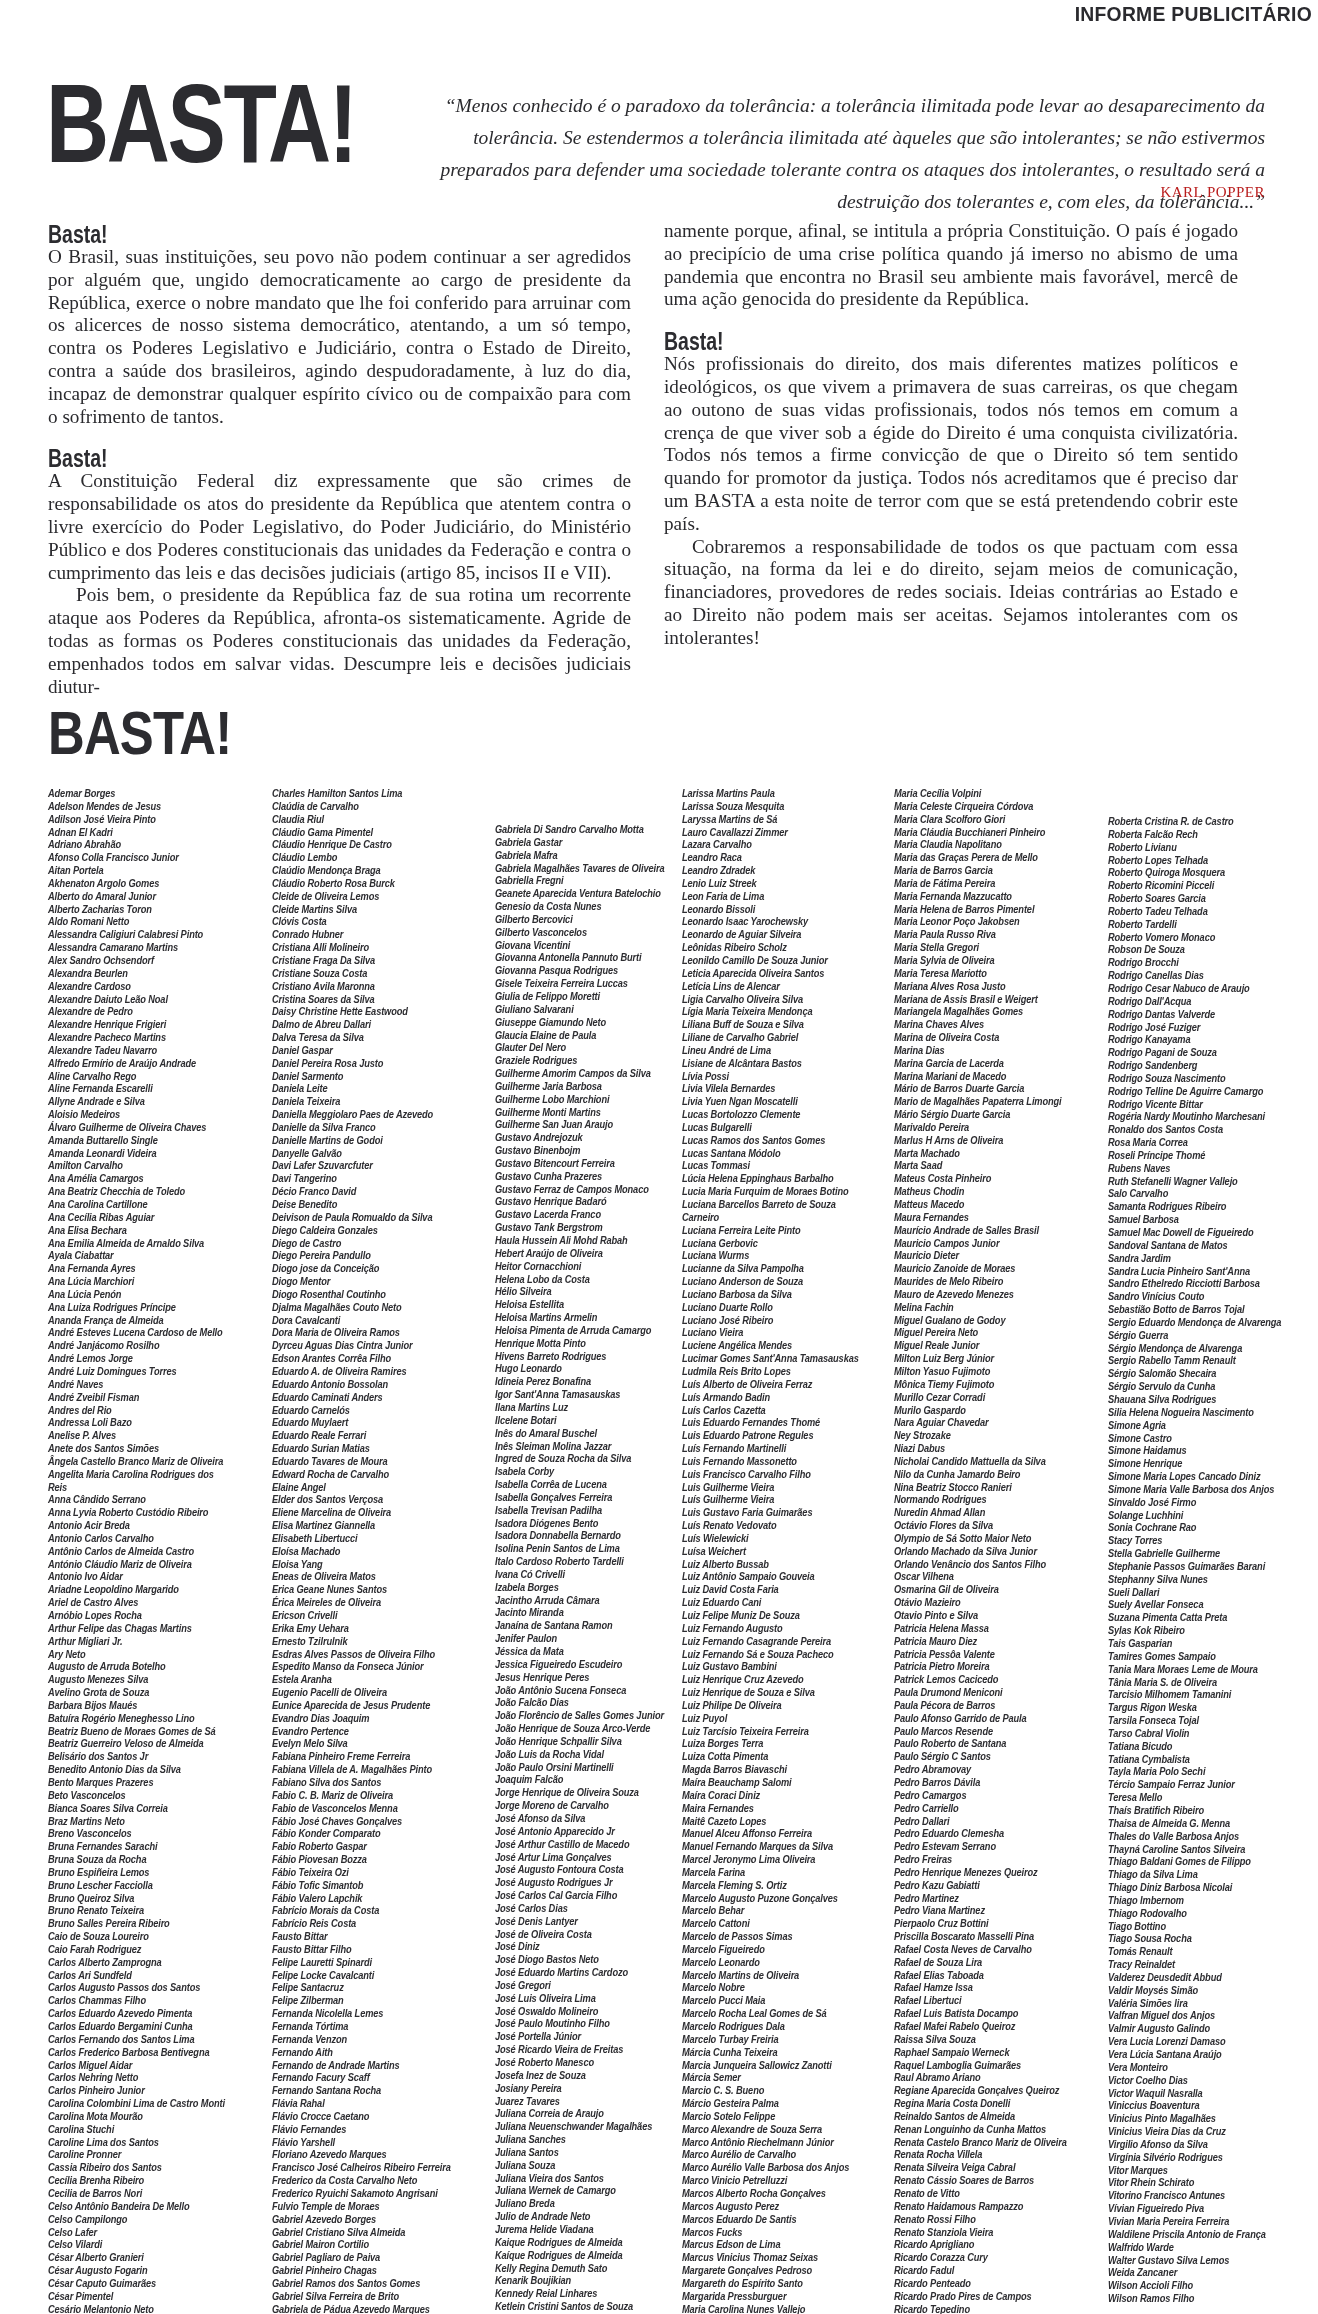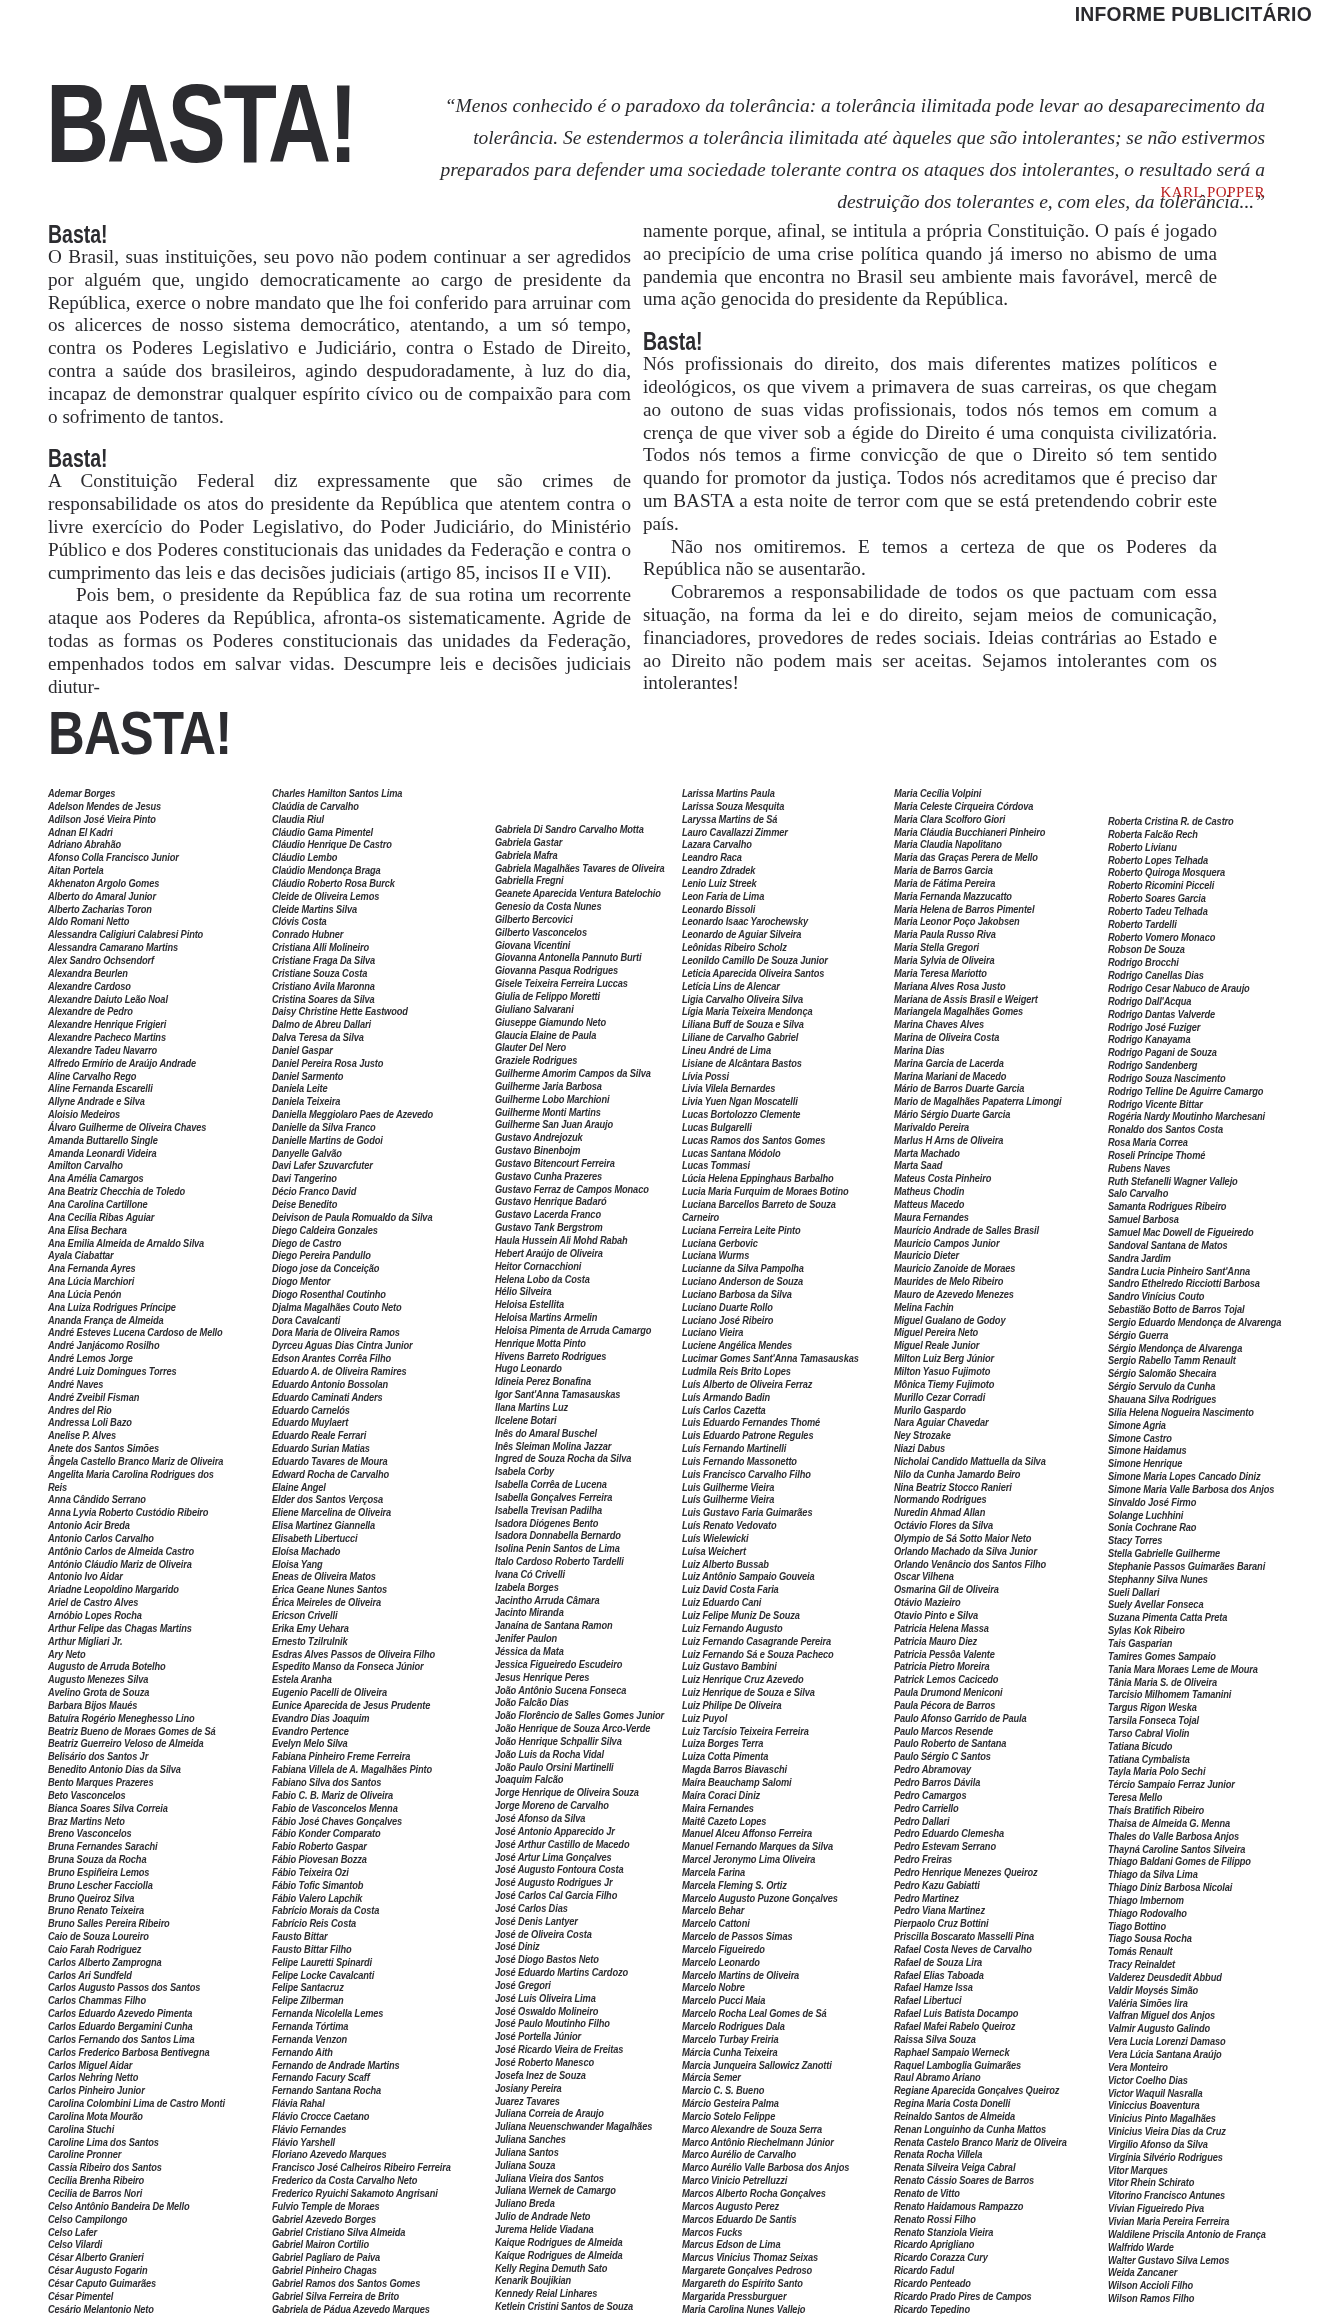--- a/index.html
+++ b/index.html
@@ -27,21 +27,21 @@
   .quote-author {
     position: absolute; right: 53px; top: 184px;
     font-size: 15px; letter-spacing: 0.5px; color: #b91c1c;
   }
 
   .col {
     position: absolute; top: 220px; width: 583px;
     font-size: 19.2px; line-height: 22.8px; text-align: justify; color: #2a2a2e;
   }
   .col.left { left: 48px; }
-  .col.right { left: 643px; width: 574px; }
+  .col.right { left: 664px; width: 574px; }
   .col h2 {
     font-family: "Liberation Sans", sans-serif; font-weight: bold;
     font-size: 25px; line-height: 28px; color: #2c2c30;
     transform: scaleX(0.78); transform-origin: left top; margin-bottom: -2px;
   }
   .col p { margin: 0; }
   .col p.indent { text-indent: 28px; }
   .col .gap { height: 16px; }
 
   .basta2 {
@@ -79,21 +79,20 @@
   <h2>Basta!</h2>
   <p>A Constituição Federal diz expressamente que são crimes de responsabilidade os atos do presidente da República que atentem contra o livre exercício do Poder Legislativo, do Poder Judiciário, do Ministério Público e dos Poderes constitucionais das unidades da Federação e contra o cumprimento das leis e das decisões judiciais (artigo 85, incisos II e VII).</p>
   <p class="indent">Pois bem, o presidente da República faz de sua rotina um recorrente ataque aos Poderes da República, afronta-os sistematicamente. Agride de todas as formas os Poderes constitucionais das unidades da Federação, empenhados todos em salvar vidas. Descumpre leis e decisões judiciais diutur-</p>
 </div>
 
 <div class="col right">
   <p>namente porque, afinal, se intitula a própria Constituição. O país é jogado ao precipício de uma crise política quando já imerso no abismo de uma pandemia que encontra no Brasil seu ambiente mais favorável, mercê de uma ação genocida do presidente da República.</p>
   <div class="gap"></div>
   <h2>Basta!</h2>
   <p>Nós profissionais do direito, dos mais diferentes matizes políticos e ideológicos, os que vivem a primavera de suas carreiras, os que chegam ao outono de suas vidas profissionais, todos nós temos em comum a crença de que viver sob a égide do Direito é uma conquista civilizatória. Todos nós temos a firme convicção de que o Direito só tem sentido quando for promotor da justiça. Todos nós acreditamos que é preciso dar um BASTA a esta noite de terror com que se está pretendendo cobrir este país.</p>
-  <p class="indent">Não nos omitiremos. E temos a certeza de que os Poderes da República não se ausentarão.</p>
   <p class="indent">Cobraremos a responsabilidade de todos os que pactuam com essa situação, na forma da lei e do direito, sejam meios de comunicação, financiadores, provedores de redes sociais. Ideias contrárias ao Estado e ao Direito não podem mais ser aceitas. Sejamos intolerantes com os intolerantes!</p>
 </div>
 
 <div class="basta2">BASTA!</div>
 
 <div class="names" id="names">
     <div class="ncol" style="left: 0px;">
       <div>Ademar Borges</div>
       <div>Adelson Mendes de Jesus</div>
       <div>Adilson José Vieira Pinto</div>

